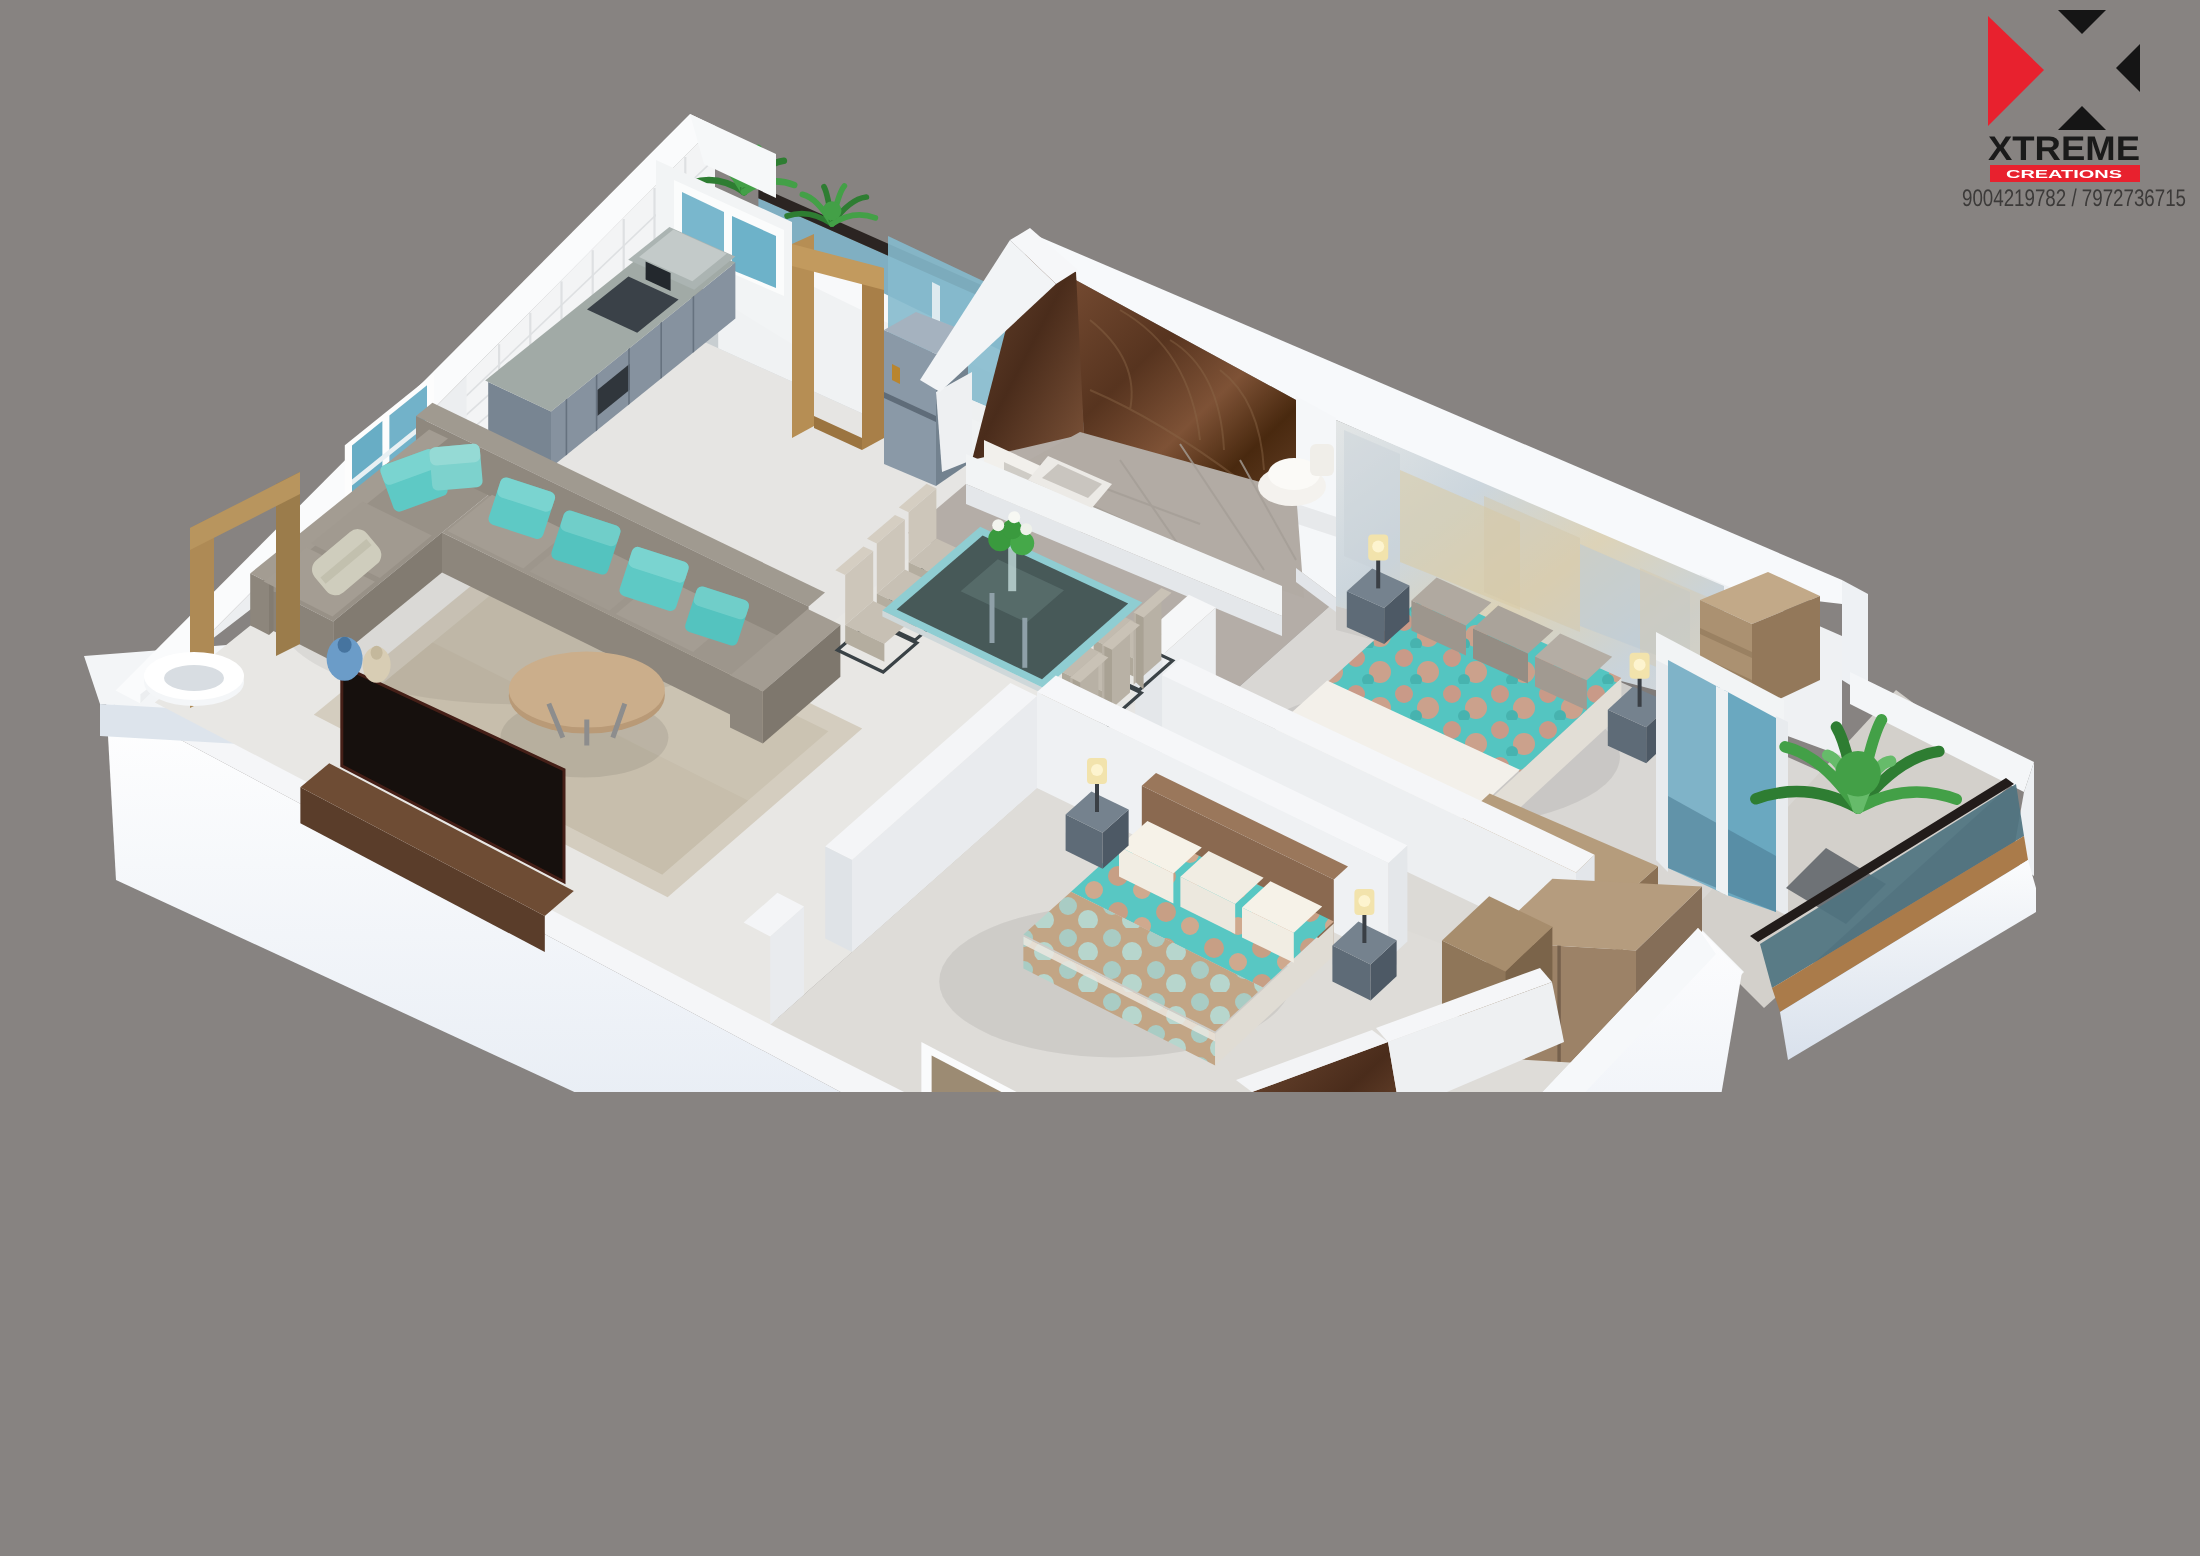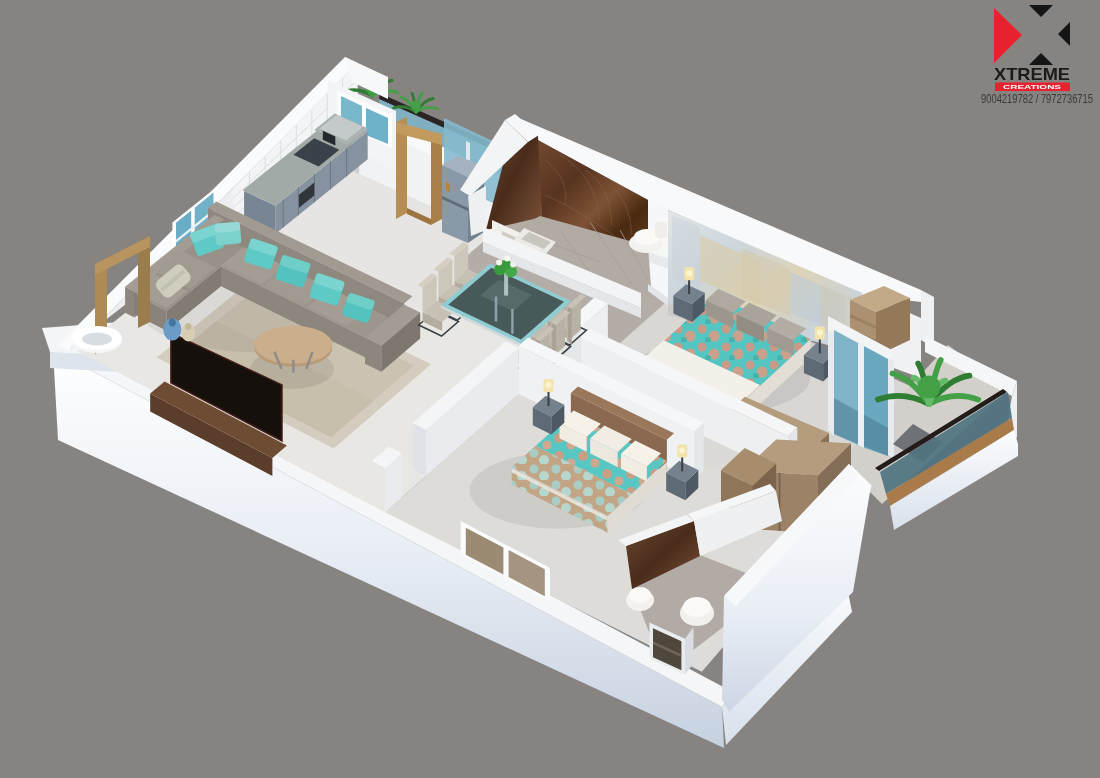--- a/index.html
+++ b/index.html
@@ -1,17 +1,17 @@
 <!DOCTYPE html>
 <html><head>
 <meta charset="utf-8">
 <title>3D Floor Plan</title>
 <style>
 html,body{margin:0;padding:0;background:#878381;font-family:"Liberation Sans", sans-serif;}
-.wrap{width:1100px;height:778px;overflow:hidden;position:relative;}
+.wrap{width:1100px;height:546px;overflow:hidden;position:relative;}
 </style>
 </head>
 <body>
 <div class="wrap">
 <svg width="1100" height="778" viewBox="0 0 1100 778">
 <defs>
 <linearGradient id="gswf" x1="0" y1="0" x2="0" y2="1">
           <stop offset="0" stop-color="#ffffff"></stop>
           <stop offset="0.5" stop-color="#e9eef5"></stop>
           <stop offset="1" stop-color="#c6d1e0"></stop>

